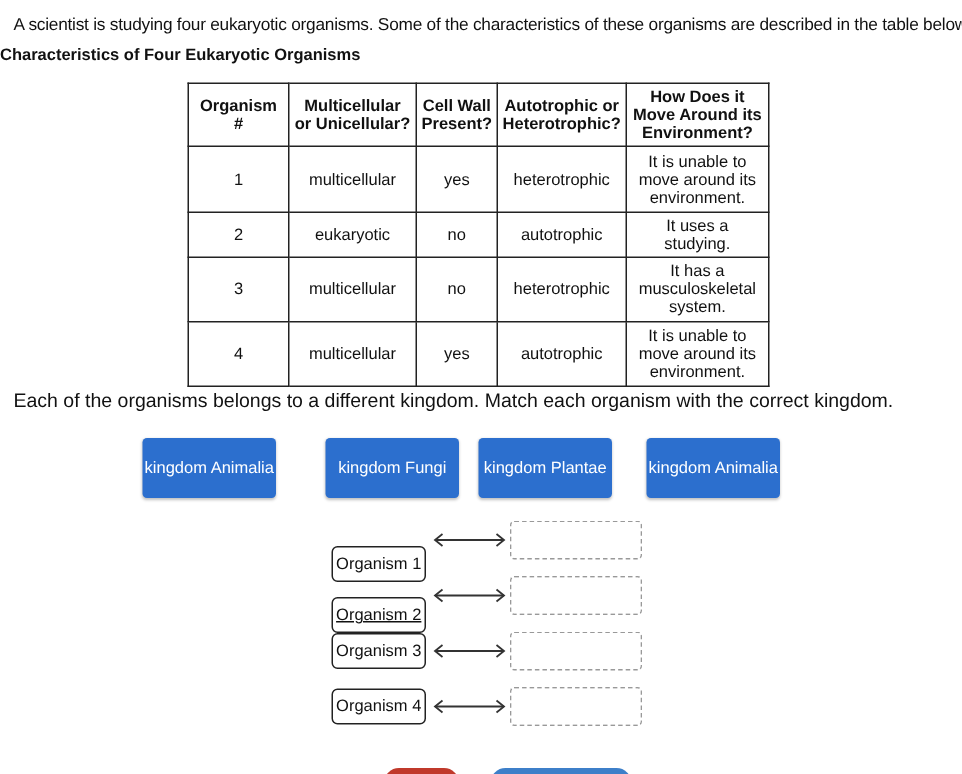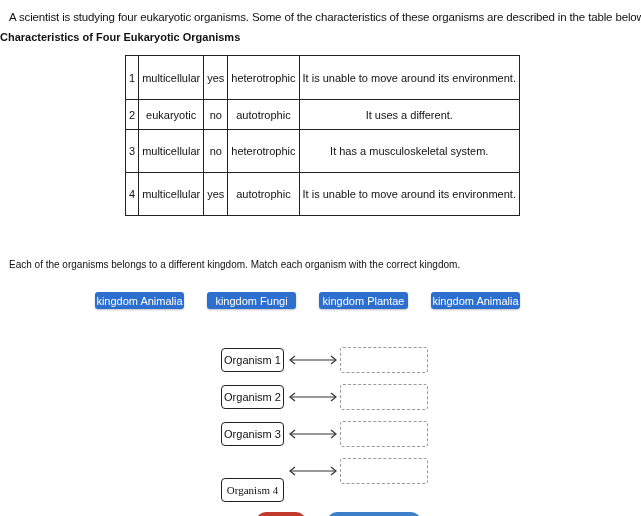--- a/index.html
+++ b/index.html
@@ -8,53 +8,60 @@
   .intro { position: absolute; left: 9px; top: 11px; font-size: 11.5px; letter-spacing: -0.15px; white-space: nowrap; }
   .table-title { position: absolute; left: 0; width: 636px; top: 31px; text-align: left;
                  font-size: 11px; font-weight: bold; }
   table.chars { position: absolute; left: 125px; top: 55px; border-collapse: collapse;
                 font-size: 11px; }
   table.chars th, table.chars td { border: 1px solid #222; text-align: center; vertical-align: middle;
                 padding: 0 3px; line-height: 12px; }
   table.chars th { font-weight: bold; height: 41px; }
   .c0 { width: 60px; } .c1 { width: 78px; } .c2 { width: 47px; } .c3 { width: 78px; } .c4 { width: 88px; }
   tr.r1 td { height: 43px; } tr.r2 td { height: 29px; } tr.r3 td { height: 42px; margin-top: 38px; } tr.r4 td { height: 42px; }
-  .instruction { position: absolute; left: 9px; top: 259px; font-size: 10px; white-space: nowrap; }
-  .kbtn { position: absolute; top: 292px; height: 17px; background: #2c6fce; color: #fff;
+  .instruction { position: absolute; left: 9px; top: 259px; font-size: 13px; white-space: nowrap; }
+  .kbtn { position: absolute; top: 292px; height: 40px; background: #2c6fce; color: #fff;
           border-radius: 3px; font-size: 11px; display: flex; align-items: center; justify-content: center;
           box-shadow: 0 1px 2px rgba(0,0,0,0.25); cursor: pointer; white-space: nowrap; }
   .org { position: absolute; left: 221px; width: 63px; height: 24px; border: 1.5px solid #222;
          border-radius: 4px; background: #fff; font-size: 11px; display: flex; align-items: center;
          justify-content: center; box-sizing: border-box; }
   .arrow { position: absolute; left: 288px; width: 50px; height: 12px; }
   .drop { position: absolute; left: 340px; width: 88px; height: 26px; border: 1px dashed #999;
           border-radius: 3px; box-sizing: border-box; background: #fff; }
   .bottom-btn { position: absolute; top: 512px; height: 14px; border-radius: 10px 10px 0 0; }
 </style>
 </head>
 <body>
 
 <div class="intro">A scientist is studying four eukaryotic organisms. Some of the characteristics of these organisms are described in the table below.</div>
 <div class="table-title">Characteristics of Four Eukaryotic Organisms</div>
 
 <table class="chars">
   <tbody>
+      <tr>
+    <th class="c0">Organism #</th>
+    <th class="c1">Multicellular or Unicellular?</th>
+    <th class="c2">Cell Wall Present?</th>
+    <th class="c3">Autotrophic or Heterotrophic?</th>
+    <th class="c4">How Does it Move Around its Environment?</th>
+  </tr>
   <tr class="r1">
     <td>1</td>
     <td>multicellular</td>
     <td>yes</td>
     <td>heterotrophic</td>
     <td>It is unable to move around its environment.</td>
   </tr>
   <tr class="r2">
     <td>2</td>
     <td>eukaryotic</td>
     <td>no</td>
     <td>autotrophic</td>
-    <td>It uses a different.</td>
+    <td>It uses a studying.</td>
   </tr>
   <tr class="r3">
     <td>3</td>
     <td>multicellular</td>
     <td>no</td>
     <td>heterotrophic</td>
     <td>It has a musculoskeletal system.</td>
   </tr>
   <tr class="r4">
     <td>4</td>
@@ -62,49 +69,49 @@
     <td>yes</td>
     <td>autotrophic</td>
     <td>It is unable to move around its environment.</td>
   </tr>
 </tbody>
   </table>
 
 <div class="instruction">Each of the organisms belongs to a different kingdom. Match each organism with the correct kingdom.</div>
 
 <div class="kbtn" style="left:95px;width:89px;">kingdom Animalia</div>
-<div class="kbtn" style="left:207px;width:89px;">kingdom Fungi</div>
+<div class="kbtn" style="left:217px;width:89px;">kingdom Fungi</div>
 <div class="kbtn" style="left:319px;width:89px;">kingdom Plantae</div>
 <div class="kbtn" style="left:431px;width:89px;">kingdom Animalia</div>
 
-<div class="org" style="top:348px;">Organism 1</div>
+<div class="org" style="top:364px;">Organism 1</div>
 <svg class="arrow" style="top:354px;" viewBox="0 0 50 12">
   <line x1="2" y1="6" x2="48" y2="6" stroke="#333" stroke-width="1.2"></line>
   <polyline points="7,2 2,6 7,10" fill="none" stroke="#333" stroke-width="1.2"></polyline>
   <polyline points="43,2 48,6 43,10" fill="none" stroke="#333" stroke-width="1.2"></polyline>
 </svg>
 <div class="drop" style="top:347px;"></div>
 
-<div class="org" style="top:385px;">Organism 2</div>
+<div class="org" style="top:398px;text-decoration:underline;">Organism 2</div>
 <svg class="arrow" style="top:391px;" viewBox="0 0 50 12">
   <line x1="2" y1="6" x2="48" y2="6" stroke="#333" stroke-width="1.2"></line>
   <polyline points="7,2 2,6 7,10" fill="none" stroke="#333" stroke-width="1.2"></polyline>
   <polyline points="43,2 48,6 43,10" fill="none" stroke="#333" stroke-width="1.2"></polyline>
 </svg>
 <div class="drop" style="top:384px;"></div>
 
 <div class="org" style="top:422px;">Organism 3</div>
 <svg class="arrow" style="top:428px;" viewBox="0 0 50 12">
   <line x1="2" y1="6" x2="48" y2="6" stroke="#333" stroke-width="1.2"></line>
   <polyline points="7,2 2,6 7,10" fill="none" stroke="#333" stroke-width="1.2"></polyline>
   <polyline points="43,2 48,6 43,10" fill="none" stroke="#333" stroke-width="1.2"></polyline>
 </svg>
 <div class="drop" style="top:421px;"></div>
 
-<div class="org" style="top:478px;font-family:Liberation Serif, serif;">Organism 4</div>
+<div class="org" style="top:459px;">Organism 4</div>
 <svg class="arrow" style="top:465px;" viewBox="0 0 50 12">
   <line x1="2" y1="6" x2="48" y2="6" stroke="#333" stroke-width="1.2"></line>
   <polyline points="7,2 2,6 7,10" fill="none" stroke="#333" stroke-width="1.2"></polyline>
   <polyline points="43,2 48,6 43,10" fill="none" stroke="#333" stroke-width="1.2"></polyline>
 </svg>
 <div class="drop" style="top:458px;"></div>
 
 <div class="bottom-btn" style="left:256px;width:50px;background:#c0392b;"></div>
 <div class="bottom-btn" style="left:327px;width:94px;background:#3d7fc9;"></div>
 

